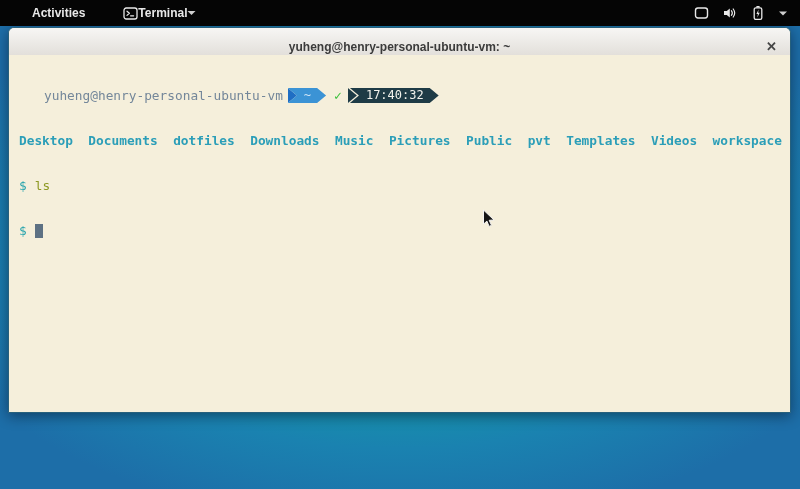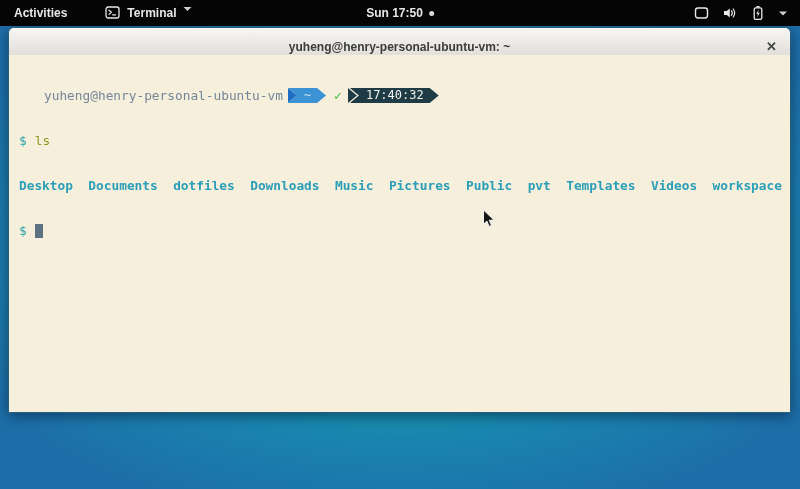--- a/index.html
+++ b/index.html
@@ -13,23 +13,23 @@
     position:absolute; inset:0;
     background: radial-gradient(ellipse 62% 58% at 50% 50%,
       var(--desktop-teal) 0%, #12a0a6 38%, #1a82b0 72%, var(--desktop-blue) 100%);
   }
   
   .topbar {
     position:absolute; top:0; left:0; right:0; height:26px;
     background:#050505; display:flex; align-items:center;
     color:#e8e8e8; font-size:12px; z-index:50;
   }
-  .topbar-left { display:flex; align-items:center; margin-left:10px; }
+  .topbar-left { display:flex; align-items:center; margin-left:28px; }
   .activities { font-weight:600; padding:0 4px; }
-  .appmenu { display:flex; gap:7px; margin-left:34px; font-weight:600; }
+  .appmenu { display:flex; align-items:center; margin-left:34px; font-weight:600; }
   .appmenu svg, .topbar-right svg { display:block; }
   .topbar-center {
     position:absolute; left:50%; transform:translateX(-50%);
     display:flex; align-items:center; gap:6px; font-weight:600; height:100%;
   }
   .notif-dot { width:5px; height:5px; border-radius:50%; background:#d8d8d8; }
   .topbar-right { margin-left:auto; display:flex; align-items:center; gap:13px; margin-right:12px; height:100%; }
   
   .window {
     position:absolute; left:8px; top:27px; width:783px; height:386px;
@@ -98,24 +98,20 @@
           </svg>
         </span>
       <span>Terminal</span>
       <span>
           <svg width="9" height="6" viewBox="0 0 9 6">
             <path d="M0.5 1 L4.5 5 L8.5 1 Z" fill="#cfcfcf"></path>
           </svg>
         </span>
     </span>
   </div>
-  <div class="topbar-center">
-    <span>Sun 17:50</span>
-    <span class="notif-dot"></span>
-  </div>
   <div class="topbar-right">
     <span>
         <svg width="15" height="14" viewBox="0 0 15 14">
           <rect x="1.5" y="2" width="12" height="10" rx="2.4" fill="none" stroke="#e8e8e8" stroke-width="1.4"></rect>
         </svg>
       </span>
     <span>
         <svg width="16" height="14" viewBox="0 0 16 14">
           <path d="M2 5 L4.8 5 L7.8 2.4 L7.8 11.6 L4.8 9 L2 9 Z" fill="#e8e8e8"></path>
           <path d="M9.4 4.6 Q11.3 7 9.4 9.4" fill="none" stroke="#e8e8e8" stroke-width="1.2" stroke-linecap="round"></path>
@@ -137,22 +133,22 @@
   </div>
 </div>
 
 <div class="window">
   <div class="titlebar">
     <span>yuheng@henry-personal-ubuntu-vm: ~</span>
     <span class="close-btn">✕</span>
   </div>
   <div class="terminal-content">
     <div class="trow indent"><span class="t-user">yuheng@henry-personal-ubuntu-vm</span><span class="pl-group"><span class="pl-pre pl-pre-blue"></span><span class="pl-seg pl-blue">~</span><span class="t-check">✓</span><span class="pl-pre pl-pre-dark"></span><span class="pl-seg pl-dark">17:40:32</span></span></div>
+    <div class="trow t-dirs"><span>Desktop</span>  <span>Documents</span>  <span>dotfiles</span>  <span>Downloads</span>  <span>Music</span>  <span>Pictures</span>  <span>Public</span>  <span>pvt</span>  <span>Templates</span>  <span>Videos</span>  <span>workspace</span></div>
     <div class="trow"><span class="t-dollar">$</span><span class="t-cmd">ls</span></div>
-    <div class="trow t-dirs"><span>Desktop</span>  <span>Documents</span>  <span>dotfiles</span>  <span>Downloads</span>  <span>Music</span>  <span>Pictures</span>  <span>Public</span>  <span>pvt</span>  <span>Templates</span>  <span>Videos</span>  <span>workspace</span></div>
     <div class="trow"><span class="t-dollar">$</span><span class="cursor"></span></div>
   </div>
 </div>
 
 <div class="mouse-cursor">
   <svg width="13" height="19" viewBox="0 0 13 19">
       <path d="M1.5 1 L1.5 15.2 L4.9 12.1 L7.1 17.4 L9.5 16.3 L7.2 11.3 L12 11 Z" fill="#161616" stroke="#f4f4f4" stroke-width="1"></path>
     </svg>
 </div>
 

